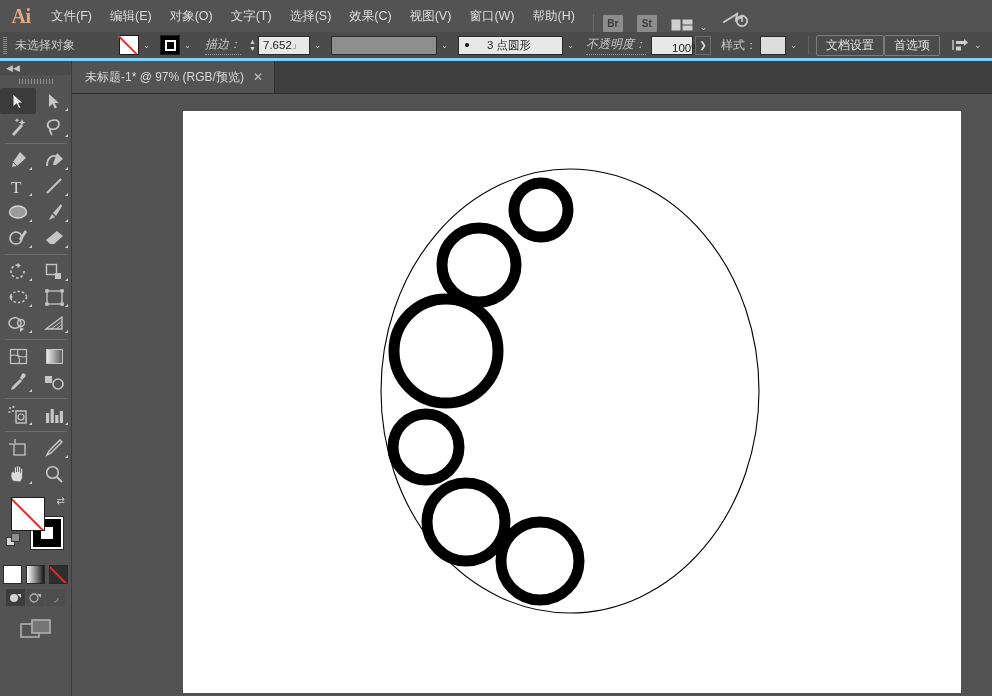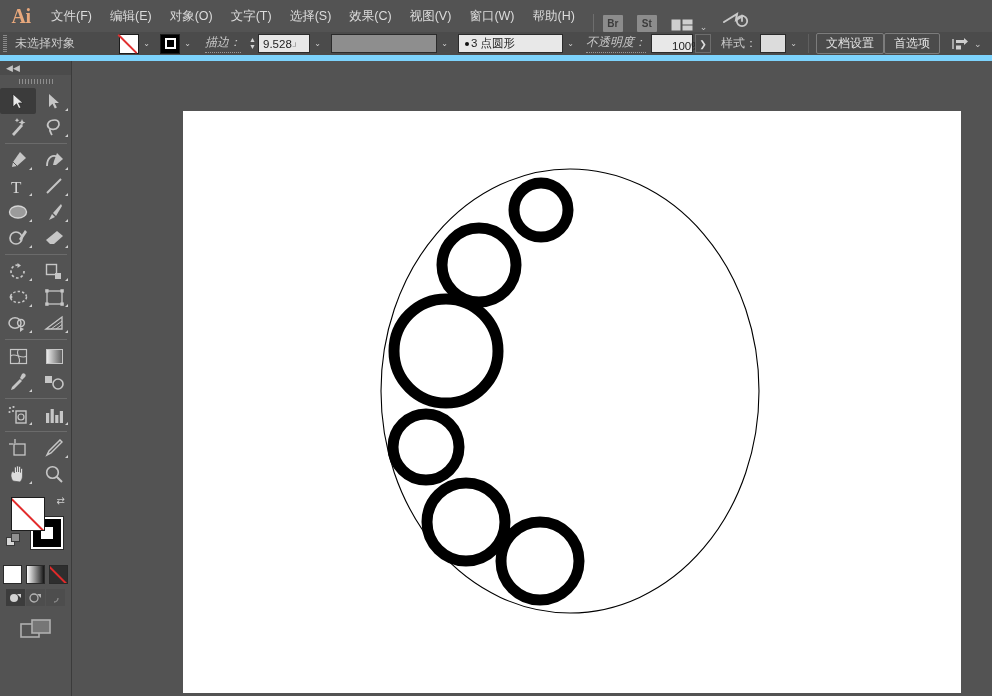--- a/index.html
+++ b/index.html
@@ -40,21 +40,21 @@
     font-size: 10px; display: flex; align-items: center; justify-content: center;
     border-radius: 1px; margin-right: 14px; font-weight: bold;
   }
   .layout-icon { display: flex; align-items: center; margin-right: 2px; }
   .chev { font-size: 9px; color: #c8c8c8; margin-left: 5px; }
 
   
   .controlbar {
     position: absolute; left: 0; top: 32px; width: 992px; height: 29px;
     background: #4b4b4b;
-    border-bottom: 6px solid #7dd3fc;
+    border-bottom: 3px solid #7dd3fc;
     display: flex; align-items: center;
   }
   .grip {
     width: 9px; height: 29px;
     display: flex; align-items: center; justify-content: center;
   }
   .grip i {
     display: block; width: 4px; height: 17px;
     background: repeating-linear-gradient(to bottom, #8a8a8a 0 1px, transparent 1px 2px);
   }
@@ -90,21 +90,21 @@
     border: 1px solid #2b2b2b; font-size: 11.5px;
     display: flex; align-items: center; padding: 0 4px;
   }
   .wide-field {
     height: 19px; width: 106px; background: #8e8e8e;
     border: 1px solid #2b2b2b;
   }
   .brush-field {
     height: 19px; width: 105px; background: #e8e8e8; color: #222;
     border: 1px solid #2b2b2b; font-size: 11.5px;
-    display: flex; align-items: center; gap: 2px; padding: 0 6px;
+    display: flex; align-items: center; gap: 18px; padding: 0 6px;
   }
   .brush-dot { width: 4px; height: 4px; border-radius: 50%; background: #111; }
   .opa-field {
     height: 19px; width: 40px; background: #e8e8e8; color: #222;
     border: 1px solid #2b2b2b; font-size: 11.5px;
     display: flex; align-items: flex-end; padding: 0 20px;
   }
   .play-btn {
     width: 16px; height: 19px; background: #4b4b4b; border: 1px solid #6d6d6d;
     display: flex; align-items: center; justify-content: center;
@@ -284,21 +284,21 @@
       </div>
     <div class="dd-arrow">⌄</div>
 
     <div class="ctl-label dotted" style="margin-left:10px;">描边：</div>
 
     <div class="spinner" style="margin-left:6px;">
       <span class="up">▲</span>
         <span class="dn">▼</span>
     </div>
     <div class="num-field">
-      <span>9.528 </span>
+      <span>7.652 </span>
         <span style="font-size:9px;">」</span>
     </div>
     <div class="dd-arrow">⌄</div>
 
     <div class="wide-field" style="margin-left:6px;"></div>
     <div class="dd-arrow">⌄</div>
 
     <div class="brush-field" style="margin-left:6px;">
       <span class="brush-dot"></span>
       <span>3 点圆形</span>
@@ -323,20 +323,26 @@
     <div style="margin-left:12px; display:flex; align-items:center;">
       <svg width="17" height="14" viewBox="0 0 17 14">
         <line x1="1" y1="2" x2="1" y2="12" stroke="#cfcfcf" stroke-width="1.4"></line>
         <path d="M4 3 L12 3 L12 1 L16 4.5 L12 8 L12 6 L4 6 Z" fill="#cfcfcf"></path>
         <rect x="4" y="8.5" width="5" height="4" fill="#cfcfcf"></rect>
       </svg>
       <span class="chev">⌄</span>
     </div>
   </div>
 
+  <div class="tabbar">
+    <div class="doc-tab">
+      <span>未标题-1* @ 97% (RGB/预览)</span>
+      <span class="tab-close">✕</span>
+    </div>
+  </div>
 
   <div class="toolpanel">
     <div class="tp-collapse">◀◀</div>
     <div class="tp-grip">
         <i></i>
       </div>
 
     <div class="tool-grid">
 
       <div class="tool active">

